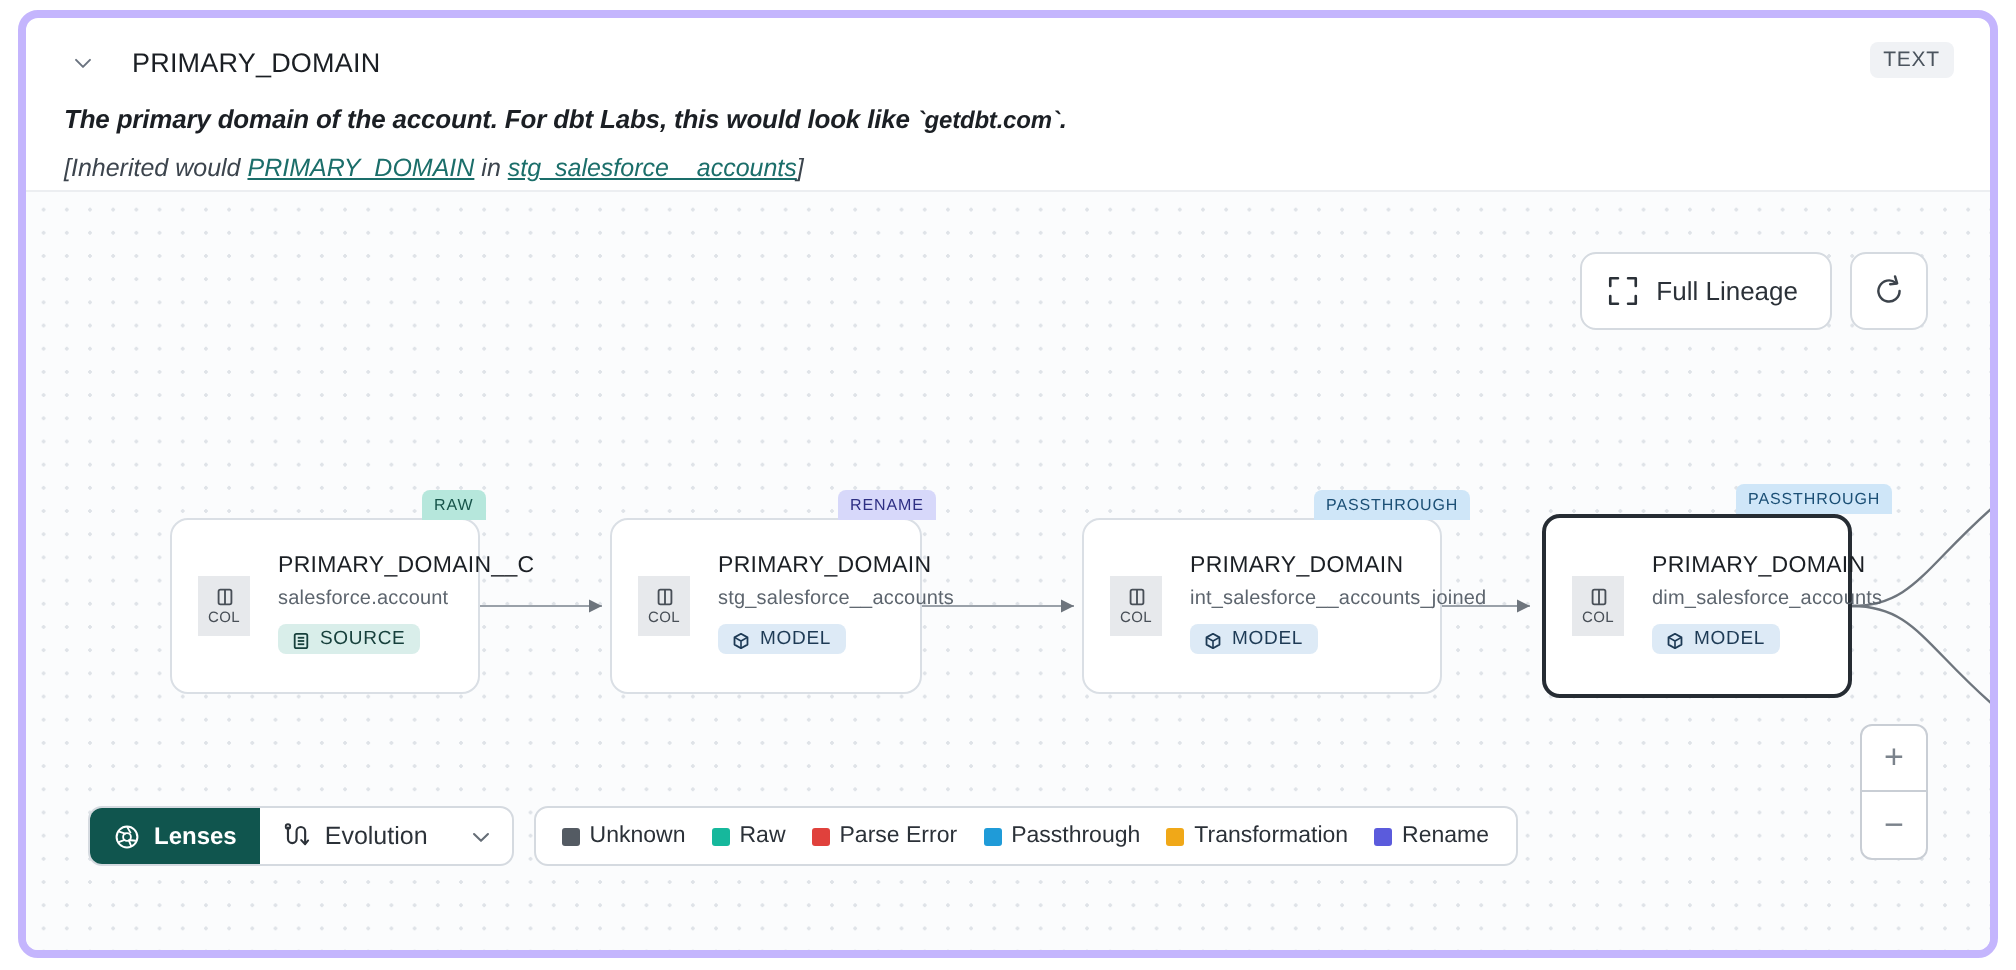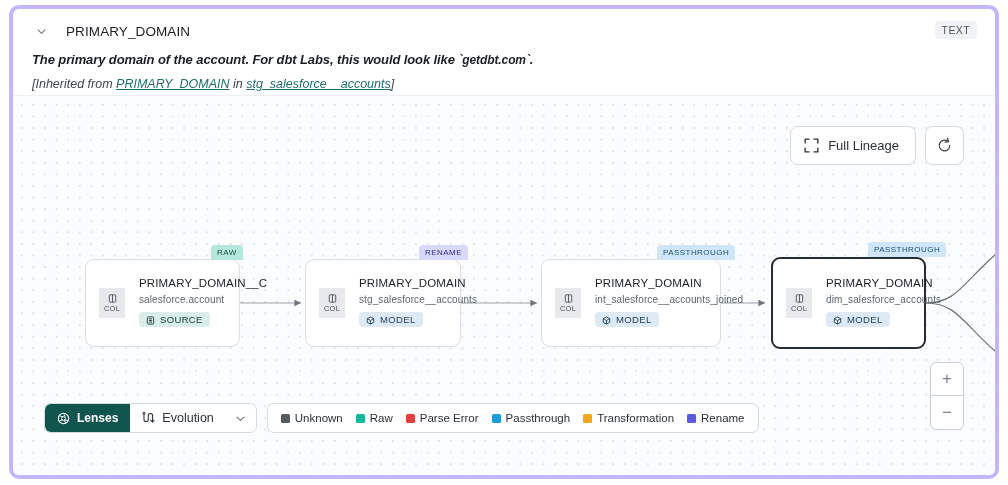--- a/index.html
+++ b/index.html
@@ -178,21 +178,21 @@
         </span>
         <span class="hdr-title">PRIMARY_DOMAIN</span>
       </div>
       <div class="text-badge">TEXT</div>
 
       <div class="hdr-desc">
         <span>The primary domain of the account. For dbt Labs, this would look like </span><span class="code">`getdbt.com`</span><span>.</span>
       </div>
 
       <div class="hdr-inherit">
-        <span>[Inherited from </span><a>PRIMARY_DOMAIN</a><span> in </span><a>stg_salesforce__accounts</a><span>]</span>
+        <span>[Inherited would </span><a>PRIMARY_DOMAIN</a><span> in </span><a>stg_salesforce__accounts</a><span>]</span>
       </div>
     </div>
 
     <div class="canvas">
 
       <svg class="edges" width="990" height="388">
         <defs>
           <marker id="ah" markerWidth="7" markerHeight="7" refX="6" refY="3" orient="auto">
             <path d="M0,0 L6,3 L0,6 z" fill="#6e757d"></path>
           </marker>

